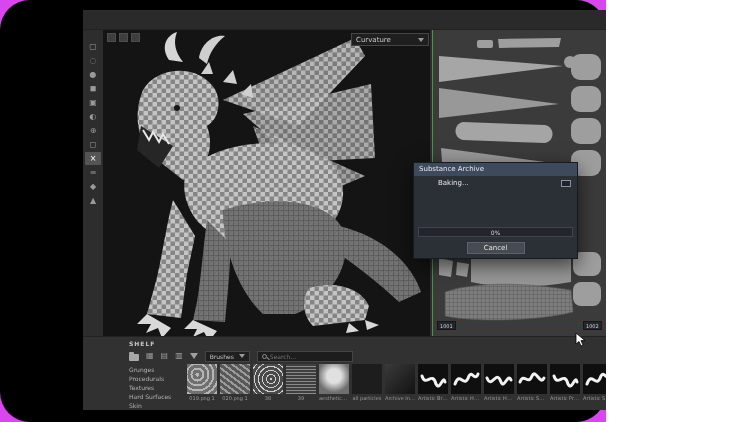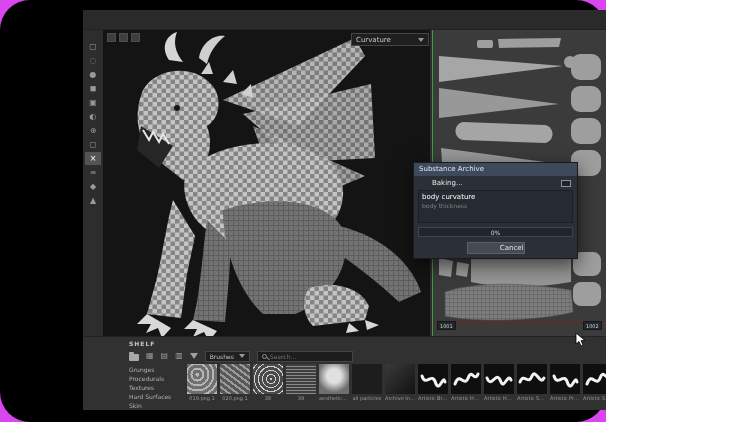--- a/index.html
+++ b/index.html
@@ -18,27 +18,27 @@
   .tool.active{background:#545454;color:#fff;border-radius:1px}
   .vp3d{position:absolute;left:20px;top:20px;width:327px;height:306px;background:#141414;overflow:hidden}
   .vp2d{position:absolute;left:349px;top:20px;width:214px;height:306px;background:#3b3b3b;border-left:1px solid #3f9b3f;overflow:hidden}
   .redline{position:absolute;left:0;bottom:12px;width:100%;height:1px;background:#7c1f1f;z-index:3}
   .udim-chip{position:absolute;bottom:6px;height:9px;background:#23272c;color:#c7d0da;font-size:5px;line-height:8px;padding:0 2px;border:1px solid #14161a;z-index:4}
   .udim-left{left:4px}
   .udim-right{left:150px}
   
   .dialog{position:absolute;left:330px;top:152px;width:165px;height:97px;background:#2b2f36;border:1px solid #171a1f;box-shadow:0 6px 18px rgba(0,0,0,.6);z-index:30}
   .dlg-title{height:13px;background:#3e4a5c;color:#e3e8ef;font-size:7px;line-height:13px;padding-left:5px}
-  .dlg-status{position:absolute;left:18px;top:16px;font-size:7px;color:#e6e6e6}
+  .dlg-status{position:absolute;left:24px;top:16px;font-size:7px;color:#e6e6e6}
   .dlg-badge{position:absolute;right:6px;top:17px;width:10px;height:7px;border:1px solid #8b93a0;background:#20242a}
   .dlg-list{position:absolute;left:4px;top:27px;right:4px;height:33px;background:#262a31;border:1px solid #1c1f25}
   .dlg-item{font-size:7px;color:#fff;padding:2px 3px 0}
   .dlg-subitem{font-size:6px;color:#7d838c;padding:1px 3px}
   .dlg-progress{position:absolute;left:4px;right:4px;top:64px;height:10px;background:#22262c;border:1px solid #40454d;color:#d8d8d8;font-size:6px;text-align:center;line-height:9px}
-  .dlg-cancel{position:absolute;left:50%;transform:translateX(-50%);bottom:4px;width:58px;height:12px;background:#464b52;border:1px solid #5b6169;color:#e2e2e2;font-size:7px;line-height:10px;text-align:right;cursor:default}
+  .dlg-cancel{position:absolute;left:50%;transform:translateX(-50%);bottom:4px;width:58px;height:12px;background:#464b52;border:1px solid #5b6169;color:#e2e2e2;font-size:7px;line-height:10px;text-align:center;cursor:default}
   
   .shelf{position:absolute;left:0;top:326px;width:563px;height:74px;background:#313131;border-top:1px solid #222}
   .shelf-title{position:absolute;left:46px;top:3px;font-size:6px;letter-spacing:1px;color:#c6c6c6;font-weight:bold}
   .shelf-toolbar{position:absolute;left:46px;top:12px;height:14px;display:flex;align-items:center;gap:7px}
   .sicon{color:#9f9f9f;font-size:8px;line-height:10px}
   .folder{width:10px;height:7px;background:#a8a8a8;position:relative;border-radius:1px;margin-top:2px}
   .folder:before{content:"";position:absolute;left:0;top:-2px;width:5px;height:2px;background:#a8a8a8;border-radius:1px 1px 0 0}
   .funnel{width:0;height:0;border-left:4px solid transparent;border-right:4px solid transparent;border-top:6px solid #9f9f9f}
   .brushes-dd{background:#1f1f1f;border:1px solid #454545;color:#c5c5c5;font-size:6px;height:11px;padding:0 4px;display:flex;align-items:center;gap:5px;cursor:default}
   .searchbox{display:flex;align-items:center;gap:3px;background:#1d1d1d;border:1px solid #454545;height:11px;padding:0 4px;width:96px}
@@ -182,24 +182,20 @@
       </svg>
       <div class="redline"></div>
       <div class="udim-chip udim-left">1001</div>
       <div class="udim-chip udim-right">1002</div>
     </div>
 
     <div class="dialog">
       <div class="dlg-title">Substance Archive</div>
       <div class="dlg-status">Baking...</div>
       <div class="dlg-badge"></div>
-      <div class="dlg-list">
-        <div class="dlg-item">body curvature</div>
-        <div class="dlg-subitem">body thickness</div>
-      </div>
       <div class="dlg-progress">0%</div>
       <div class="dlg-cancel">Cancel</div>
     </div>
 
     <div class="shelf">
       <div class="shelf-title">SHELF</div>
       <div class="shelf-toolbar">
         <div class="folder"></div>
         <span class="sicon">▦</span>
         <span class="sicon">▤</span>

